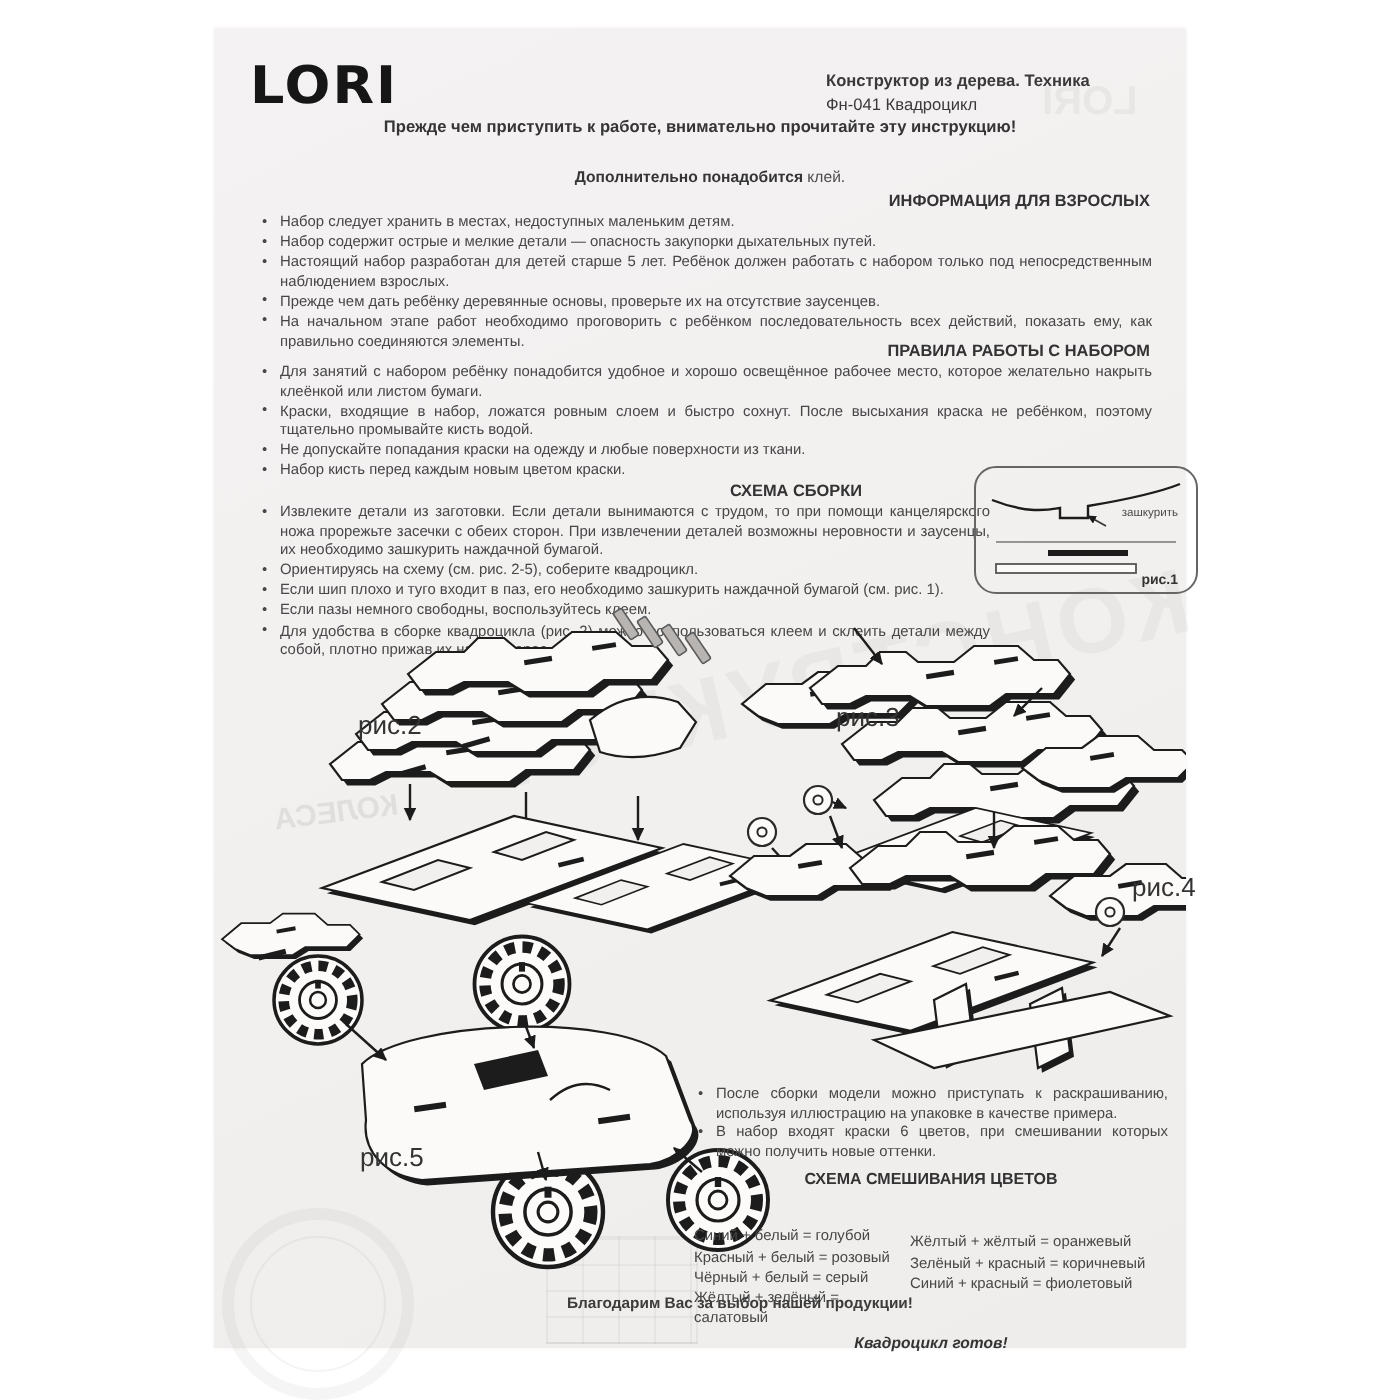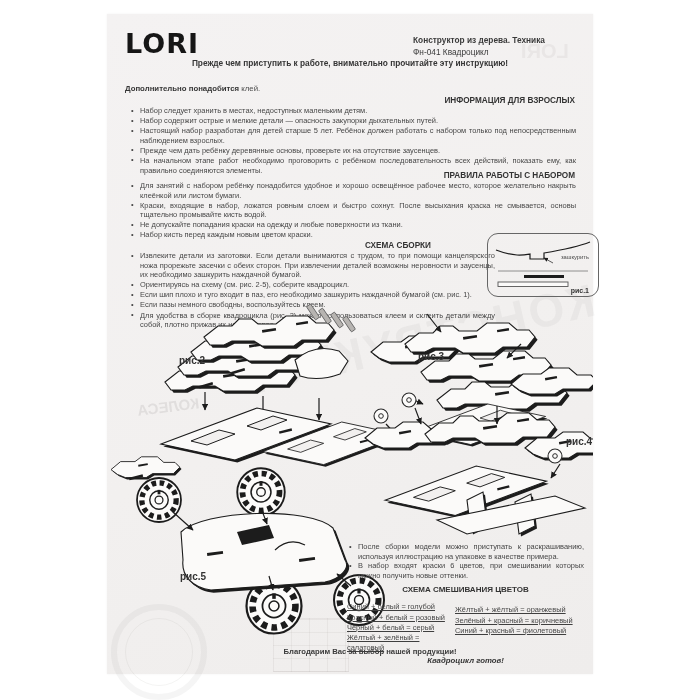--- a/index.html
+++ b/index.html
@@ -29,52 +29,52 @@
            repeating-linear-gradient(90deg,transparent 0 17px,rgba(120,114,108,0.08) 17px 18px);}
   
   .logo{position:absolute;left:18px;top:14px;font-size:27px;font-weight:800;letter-spacing:1px;
         color:#161616;transform:scaleY(0.96);font-family:"DejaVu Sans", sans-serif;}
   .prod{position:absolute;left:306px;top:20px;font-size:8.3px;line-height:12px;color:#3a3a3a;}
   .prod .pl{font-weight:bold;}
   .warning{position:absolute;left:0;top:44px;width:100%;text-align:center;
            font-weight:bold;font-size:8.3px;color:#353535;}
   .introline{position:absolute;left:18px;width:460px;font-size:7.8px;color:#4c4c4c;}
   .introline b{color:#353535;}
-  .kit{top:57px;} .extra{top:70px;}
+  .kit{top:57px;} .extra{top:70px;text-align:center;}
   
   .sec-title{position:absolute;text-align:right;font-weight:bold;font-size:8.2px;color:#333;}
   .t-adults{left:18px;top:82px;width:450px;}
   .t-rules{left:18px;top:157px;width:450px;}
   .t-assembly{left:18px;top:227px;width:306px;}
   ul.blist{position:absolute;margin:0;padding:0;list-style:none;}
   .l-adults{left:22px;top:92px;width:447px;}
   .l-rules{left:22px;top:167px;width:447px;}
   .l-assembly{left:22px;top:237px;width:366px;}
   ul.blist li{position:relative;padding-left:11px;font-size:7.45px;line-height:9.6px;
       color:#474747;text-align:justify;margin-bottom:0.5px;}
   ul.blist li::before{content:"\2022";position:absolute;left:2px;top:-0.5px;color:#474747;}
   
   .fig1{position:absolute;left:380px;top:219px;width:110px;height:62px;border:1.2px solid #666;
         border-radius:11px;}
   .fig1 svg{position:absolute;left:2px;top:2px;}
   .fig1-ann{position:absolute;right:9px;top:20px;font-size:5.8px;color:#4a4a4a;}
   .fig1-lab{position:absolute;right:9px;bottom:2px;font-size:7px;font-weight:bold;color:#333;}
   
   .diagrams{position:absolute;left:0;top:286px;width:486px;height:352px;}
-  .fig-label{position:absolute;font-size:10px;font-weight:bold;color:#333;padding-left:45px;}
+  .fig-label{position:absolute;font-size:13px;font-weight:normal;color:#333;padding-left:45px;}
   .lab2{left:27px;top:341px;} .lab3{left:266px;top:337px;}
   .lab4{left:414px;top:422px;} .lab5{left:28px;top:557px;}
   
   .paint{position:absolute;left:240px;top:528px;width:237px;}
   .paint ul{margin:0;padding:0;list-style:none;}
   .paint li{position:relative;padding-left:11px;font-size:7.45px;line-height:9.6px;
       color:#474747;text-align:justify;}
   .paint li::before{content:"\2022";position:absolute;left:2px;top:-0.5px;}
   .mix-title{text-align:center;font-weight:bold;font-size:8px;color:#333;margin-top:5px;}
-  .mix-cols{display:flex;margin-top:8px;text-decoration:underline;}
+  .mix-cols{display:flex;margin-top:19px;}
   .mix-col{font-size:7.45px;line-height:10.2px;color:#474747;}
   .mc-l{width:108px;} .mc-r{width:129px;padding-top:3px;}
   .done{text-align:center;font-weight:bold;font-size:7.8px;color:#333;margin-top:3px;font-style:italic;}
   
   .foot{position:absolute;left:0;width:100%;text-align:center;color:#3c3c3c;margin-left:20px;}
   .foot1{top:633px;font-size:7.7px;font-weight:600;}
   .foot2{top:646px;font-size:7.8px;font-weight:bold;}
   svg .fc{fill:#fbfaf9;stroke:#1c1c1c;stroke-width:1.1;}
   svg .sh{fill:#1c1c1c;}
   svg .ln{stroke:#1c1c1c;stroke-width:1.2;fill:none;}
@@ -103,21 +103,21 @@
     <li>Набор следует хранить в местах, недоступных маленьким детям.</li>
     <li>Набор содержит острые и мелкие детали — опасность закупорки дыхательных путей.</li>
     <li>Настоящий набор разработан для детей старше 5 лет. Ребёнок должен работать с набором только под непосредственным наблюдением взрослых.</li>
     <li>Прежде чем дать ребёнку деревянные основы, проверьте их на отсутствие заусенцев.</li>
     <li>На начальном этапе работ необходимо проговорить с ребёнком последовательность всех действий, показать ему, как правильно соединяются элементы.</li>
   </ul>
 
   <div class="sec-title t-rules">ПРАВИЛА РАБОТЫ С НАБОРОМ</div>
   <ul class="blist l-rules">
     <li>Для занятий с набором ребёнку понадобится удобное и хорошо освещённое рабочее место, которое желательно накрыть клеёнкой или листом бумаги.</li>
-    <li>Краски, входящие в набор, ложатся ровным слоем и быстро сохнут. После высыхания краска не смывается, основы тщательно промывайте кисть водой.</li>
+    <li>Краски, входящие в набор, ложатся ровным слоем и быстро сохнут. После высыхания краска не ребёнком, поэтому тщательно промывайте кисть водой.</li>
     <li>Не допускайте попадания краски на одежду и любые поверхности из ткани.</li>
     <li>Набор кисть перед каждым новым цветом краски.</li>
   </ul>
 
   <div class="sec-title t-assembly">СХЕМА СБОРКИ</div>
   <ul class="blist l-assembly">
     <li>Извлеките детали из заготовки. Если детали вынимаются с трудом, то при помощи канцелярского ножа прорежьте засечки с обеих сторон. При извлечении деталей возможны неровности и заусенцы, их необходимо зашкурить наждачной бумагой.</li>
     <li>Ориентируясь на схему (см. рис. 2-5), соберите квадроцикл.</li>
     <li>Если шип плохо и туго входит в паз, его необходимо зашкурить наждачной бумагой (см. рис. 1).</li>
     <li>Если пазы немного свободны, воспользуйтесь клеем.</li>

